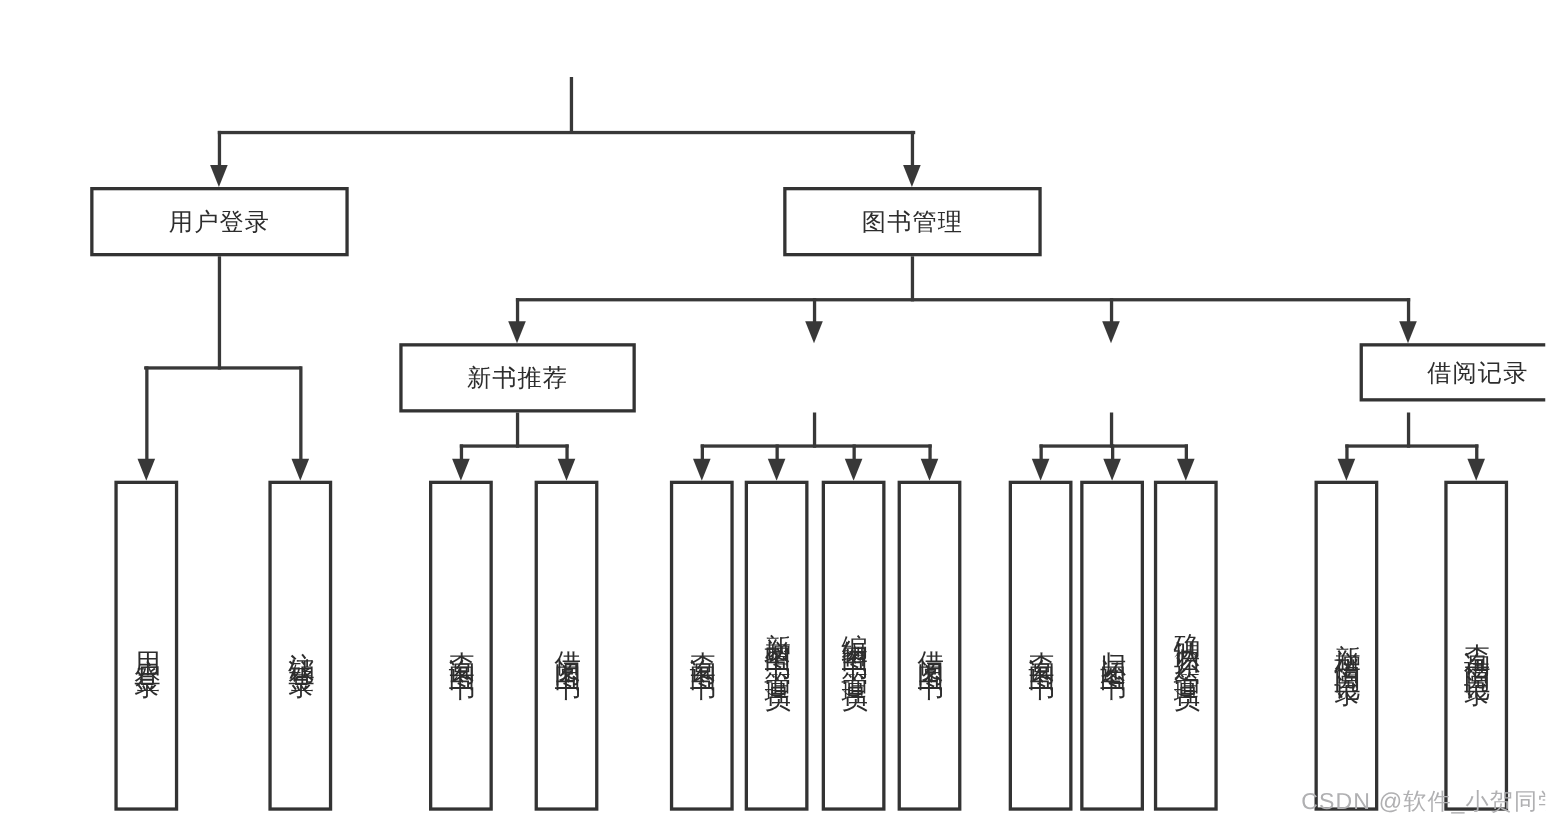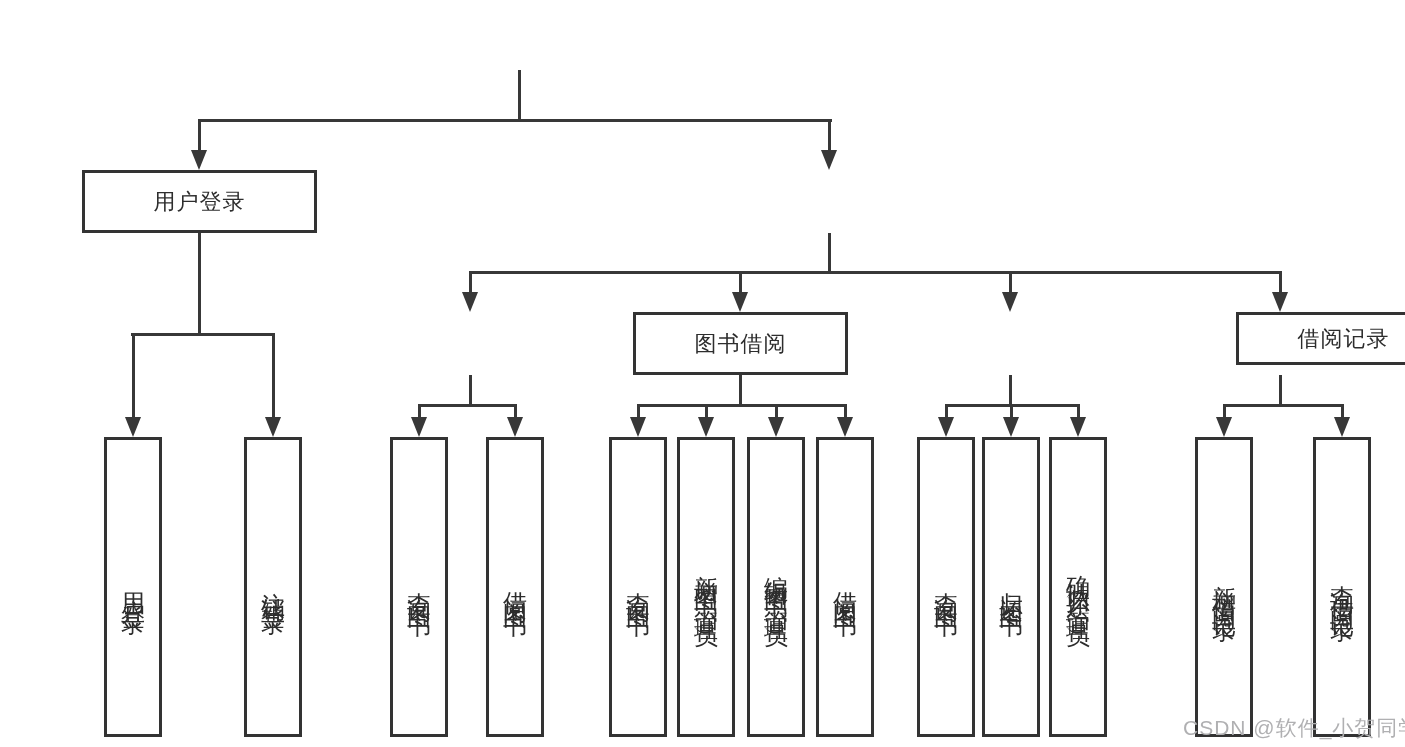--- a/index.html
+++ b/index.html
@@ -87,41 +87,44 @@
   <div class="vline" style="left:518px; top:70px; height:51px;"></div>
   <div class="hline" style="left:198px; top:119px; width:634px;"></div>
   <div class="vline" style="left:198px; top:119px; height:34px;"></div>
   <div class="arrow" style="left:191px; top:150px;"></div>
   <div class="vline" style="left:828px; top:119px; height:34px;"></div>
   <div class="arrow" style="left:821px; top:150px;"></div>
 
   <div class="box" style="left:82px; top:170px; width:235px; height:63px;">
     <span>用户登录</span>
   </div>
+  <div class="box" style="left:712px; top:170px; width:235px; height:63px;">
+    <span>图书管理</span>
+  </div>
 
   <div class="vline" style="left:198px; top:233px; height:103px;"></div>
   <div class="hline" style="left:131px; top:333px; width:143px;"></div>
   <div class="vline" style="left:131.5px; top:333px; height:88px;"></div>
   <div class="arrow" style="left:125px; top:417px;"></div>
   <div class="vline" style="left:271.5px; top:333px; height:88px;"></div>
   <div class="arrow" style="left:265px; top:417px;"></div>
 
   <div class="vline" style="left:828px; top:233px; height:41px;"></div>
   <div class="hline" style="left:469px; top:271px; width:813px;"></div>
   <div class="vline" style="left:469px; top:271px; height:25px;"></div>
   <div class="arrow" style="left:462px; top:292px;"></div>
   <div class="vline" style="left:739px; top:271px; height:25px;"></div>
   <div class="arrow" style="left:732px; top:292px;"></div>
   <div class="vline" style="left:1009px; top:271px; height:25px;"></div>
   <div class="arrow" style="left:1002px; top:292px;"></div>
   <div class="vline" style="left:1279px; top:271px; height:25px;"></div>
   <div class="arrow" style="left:1272px; top:292px;"></div>
 
-  <div class="box" style="left:633px; top:312px; width:215px; height:63px;">
-    <span>图书借阅</span>
+  <div class="box" style="left:363px; top:312px; width:215px; height:63px;">
+    <span>新书推荐</span>
   </div>
   <div class="box" style="left:1236px; top:312px; width:215px; height:53px;">
     <span>借阅记录</span>
   </div>
 
   <div class="vline" style="left:469px; top:375px; height:32px;"></div>
   <div class="hline" style="left:417.5px; top:404px; width:99px;"></div>
   <div class="vline" style="left:417.5px; top:404px; height:16px;"></div>
   <div class="arrow" style="left:411px; top:417px;"></div>
   <div class="vline" style="left:513.5px; top:404px; height:16px;"></div>

